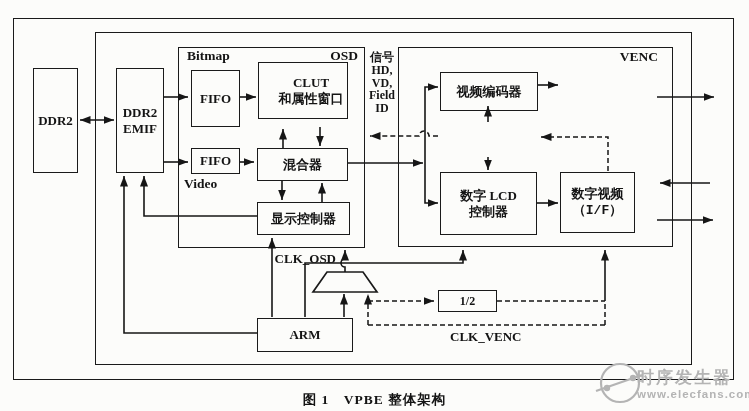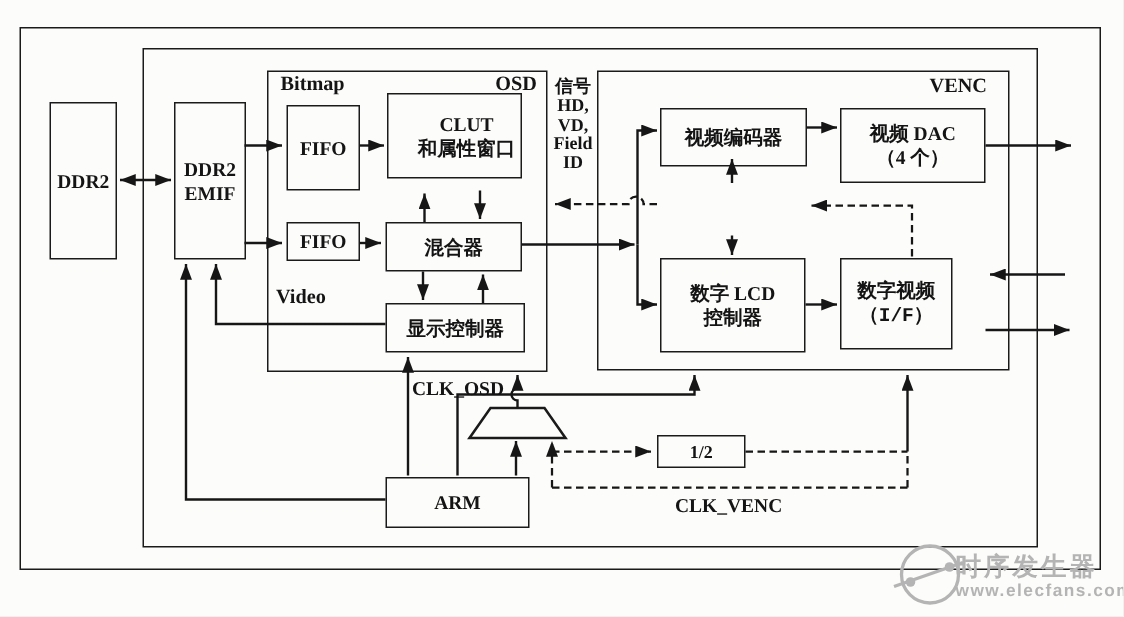--- a/index.html
+++ b/index.html
@@ -69,42 +69,38 @@
   </div>
   <div class="block" style="left:257px;top:148px;width:91px;height:33px;">
     <span>混合器</span>
   </div>
   <div class="block" style="left:257px;top:202px;width:93px;height:33px;">
     <span>显示控制器</span>
   </div>
   <div class="block" style="left:440px;top:72px;width:98px;height:39px;">
     <span>视频编码器</span>
   </div>
-  <div class="block" style="left:560px;top:72px;width:97px;height:50px;">
-    <span>视频 DAC</span>
-    <span>（4 个）</span>
-  </div>
   <div class="block" style="left:440px;top:172px;width:97px;height:63px;">
     <span>数字 LCD</span>
     <span>控制器</span>
   </div>
   <div class="block" style="left:560px;top:172px;width:75px;height:61px;font-family:Liberation Mono, monospace;">
     <span>数字视频</span>
     <span>（I/F）</span>
   </div>
   <div class="block" style="left:257px;top:318px;width:96px;height:34px;">
     <span>ARM</span>
   </div>
   <div class="block" style="left:438px;top:290px;width:59px;height:22px;font-size:12px;">
     <span>1/2</span>
   </div>
 
   <div class="lbl" style="left:187px;top:48px;">Bitmap</div>
   <div class="lbl" style="left:318px;top:48px;width:40px;text-align:right;">OSD</div>
-  <div class="lbl" style="left:184px;top:190px;font-family:Liberation Serif, serif;">Video</div>
+  <div class="lbl" style="left:184px;top:176px;font-family:Liberation Serif, serif;">Video</div>
   <div class="lbl" style="left:610px;top:49px;width:48px;text-align:right;">VENC</div>
   <div class="sig" style="left:366px;top:51px;width:32px;">
     <div>信号</div>
     <div>HD,</div>
     <div>VD,</div>
     <div>Field</div>
     <div>ID</div>
   </div>
   <div class="lbl" style="left:270px;top:251px;width:66px;text-align:right;font-size:13px;">CLK_OSD</div>
   <div class="lbl" style="left:450px;top:329px;font-size:13px;">CLK_VENC</div>
@@ -158,16 +154,17 @@
     </g>
 
     <g stroke="#b4b4b4" stroke-width="2.2" fill="none">
       <circle cx="620" cy="383" r="19"></circle>
       <line x1="596" y1="391" x2="642" y2="375"></line>
       <circle cx="607" cy="388" r="3.2" fill="#b4b4b4" stroke="none"></circle>
       <circle cx="633" cy="378" r="3.2" fill="#b4b4b4" stroke="none"></circle>
     </g>
   </svg>
 
+  <div id="caption">图 1　VPBE 整体架构</div>
   <div class="wm-text" id="wm-brand">时序发生器</div>
   <div class="wm-text" id="wm-site">www.elecfans.com</div>
 
 </div>
 
 </body></html>

